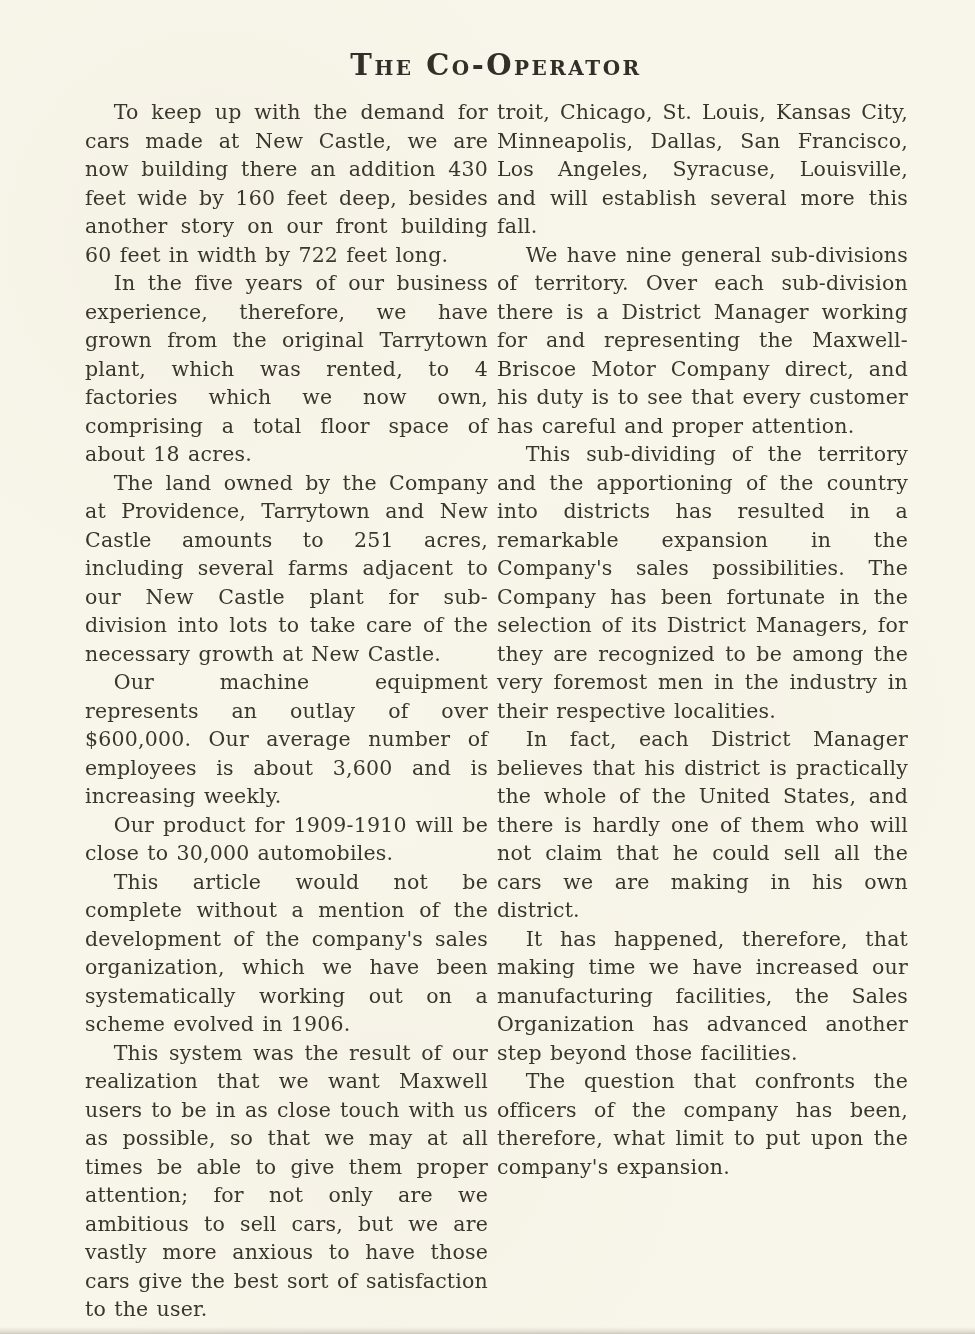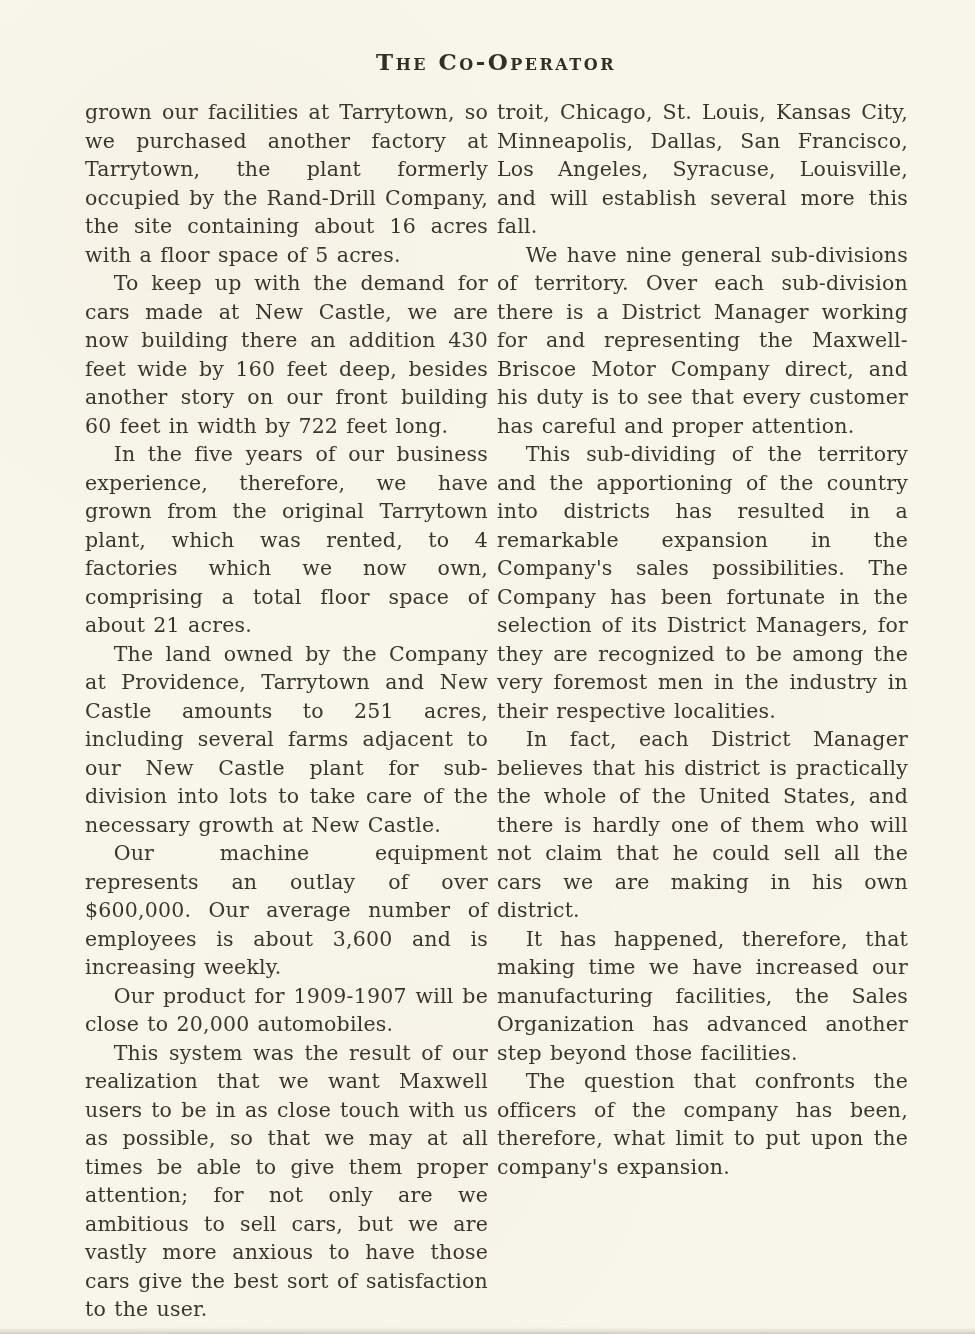--- a/index.html
+++ b/index.html
@@ -29,21 +29,21 @@
     pointer-events: none;
   }
   .masthead {
     position: absolute;
     top: 48px;
     left: 85px;
     width: 822px;
     text-align: center;
     font-variant: small-caps;
     font-weight: bold;
-    font-size: 23px;
+    font-size: 29px;
     letter-spacing: 2.5px;
     color: #332f28;
   }
   .column {
     position: absolute;
     top: 98px;
     text-align: justify;
     font-size: 20.5px;
     line-height: 28.5px;
     letter-spacing: 0.2px;
@@ -66,26 +66,26 @@
     background: linear-gradient(to bottom, rgba(120,115,100,0) 0%, rgba(120,115,100,0.18) 70%, rgba(100,95,82,0.30) 100%);
   }
 </style>
 </head>
 <body>
 
 <div id="page" style="--paper: #f8f5ea; --ink: #3a362d;">
   <div class="masthead">The Co-Operator</div>
 
   <div class="column" id="col-left">
-      <p class="para">grown our facilities at Tarrytown, so we purchased another factory at Tarrytown, the plant formerly occupied by the Rand-Drill Company, the site containing about 16 acres with a floor space of 5 acres.</p>
       <p class="para indent">To keep up with the demand for cars made at New Castle, we are now building there an addition 430 feet wide by 160 feet deep, besides another story on our front building 60 feet in width by 722 feet long.</p>
-      <p class="para indent">In the five years of our business experience, therefore, we have grown from the original Tarrytown plant, which was rented, to 4 factories which we now own, comprising a total floor space of about 21 acres.</p>
+      <p class="para indent">In the five years of our business experience, therefore, we have grown from the original Tarrytown plant, which was rented, to 4 factories which we now own, comprising a total floor space of about 18 acres.</p>
       <p class="para indent">The land owned by the Company at Providence, Tarrytown and New Castle amounts to 251 acres, including several farms adjacent to our New Castle plant for sub-division into lots to take care of the necessary growth at New Castle.</p>
       <p class="para indent">Our machine equipment represents an outlay of over $600,000. Our average number of employees is about 3,600 and is increasing weekly.</p>
-      <p class="para indent">Our product for 1909-1907 will be close to 20,000 automobiles.</p>
+      <p class="para indent">Our product for 1909-1910 will be close to 30,000 automobiles.</p>
+      <p class="para indent">This article would not be complete without a mention of the development of the company's sales organization, which we have been systematically working out on a scheme evolved in 1906.</p>
       <p class="para indent">This system was the result of our realization that we want Maxwell users to be in as close touch with us as possible, so that we may at all times be able to give them proper attention; for not only are we ambitious to sell cars, but we are vastly more anxious to have those cars give the best sort of satisfaction to the user.</p>
     </div>
 
   <div class="column" id="col-right">
       <p class="para">troit, Chicago, St. Louis, Kansas City, Minneapolis, Dallas, San Francisco, Los Angeles, Syracuse, Louisville, and will establish several more this fall.</p>
       <p class="para indent">We have nine general sub-divisions of territory. Over each sub-division there is a District Manager working for and representing the Maxwell-Briscoe Motor Company direct, and his duty is to see that every customer has careful and proper attention.</p>
       <p class="para indent">This sub-dividing of the territory and the apportioning of the country into districts has resulted in a remarkable expansion in the Company's sales possibilities. The Company has been fortunate in the selection of its District Managers, for they are recognized to be among the very foremost men in the industry in their respective localities.</p>
       <p class="para indent">In fact, each District Manager believes that his district is practically the whole of the United States, and there is hardly one of them who will not claim that he could sell all the cars we are making in his own district.</p>
       <p class="para indent">It has happened, therefore, that making time we have increased our manufacturing facilities, the Sales Organization has advanced another step beyond those facilities.</p>
       <p class="para indent">The question that confronts the officers of the company has been, therefore, what limit to put upon the company's expansion.</p>

